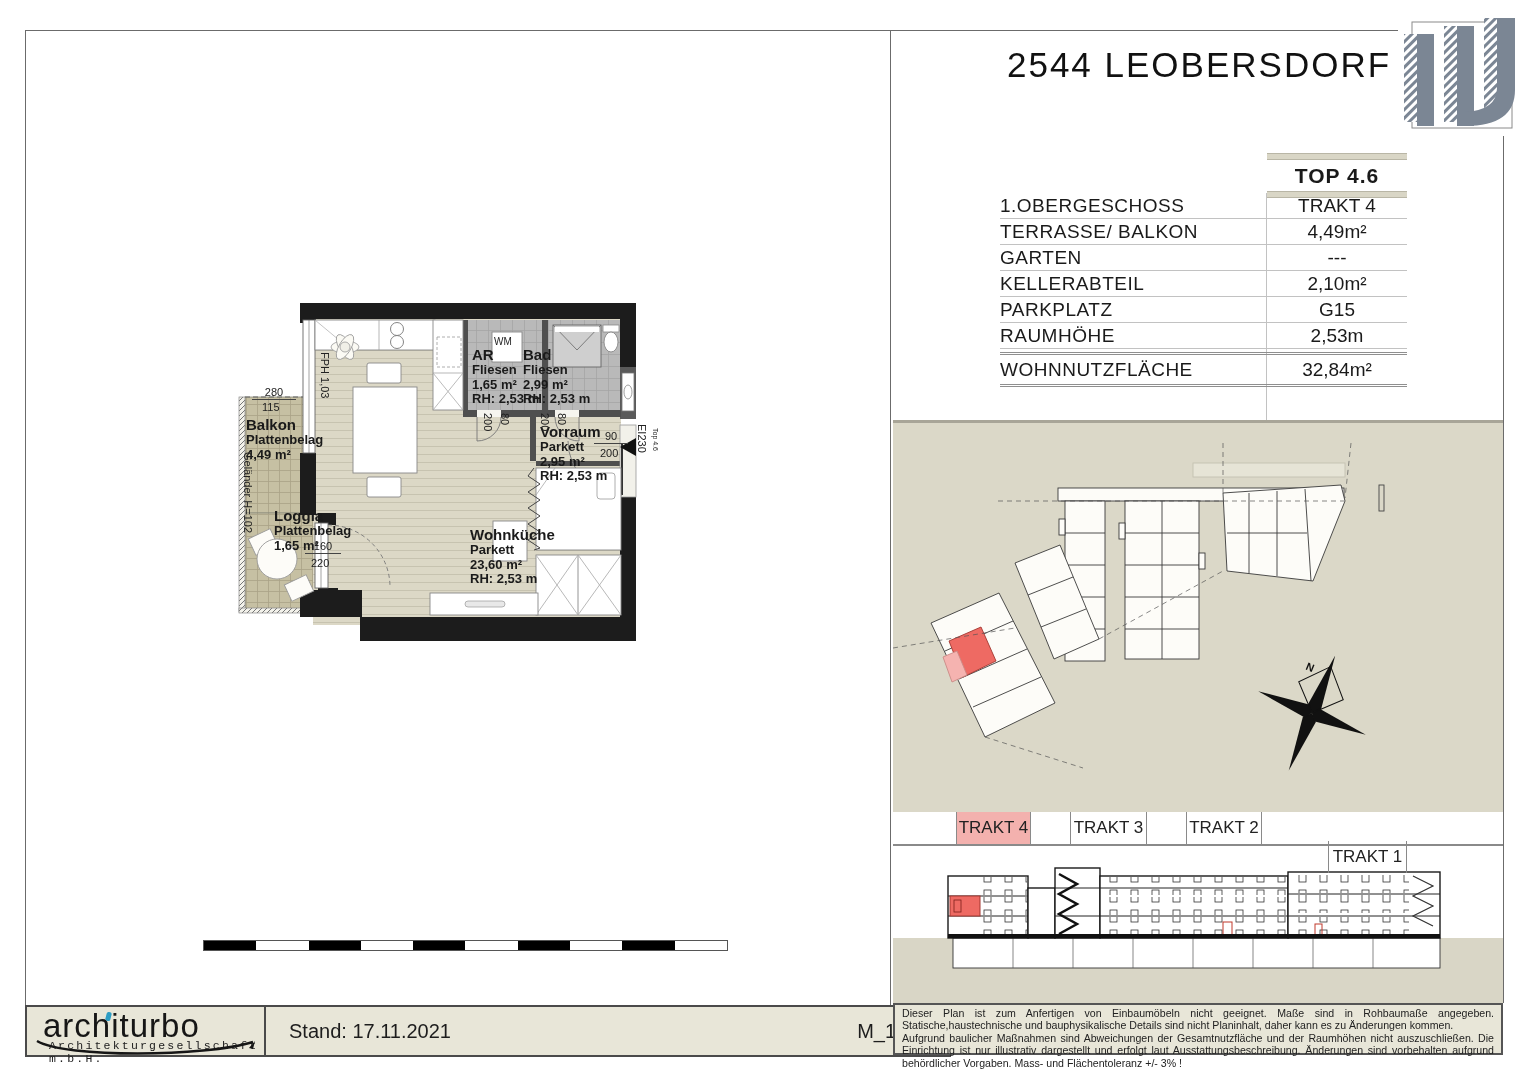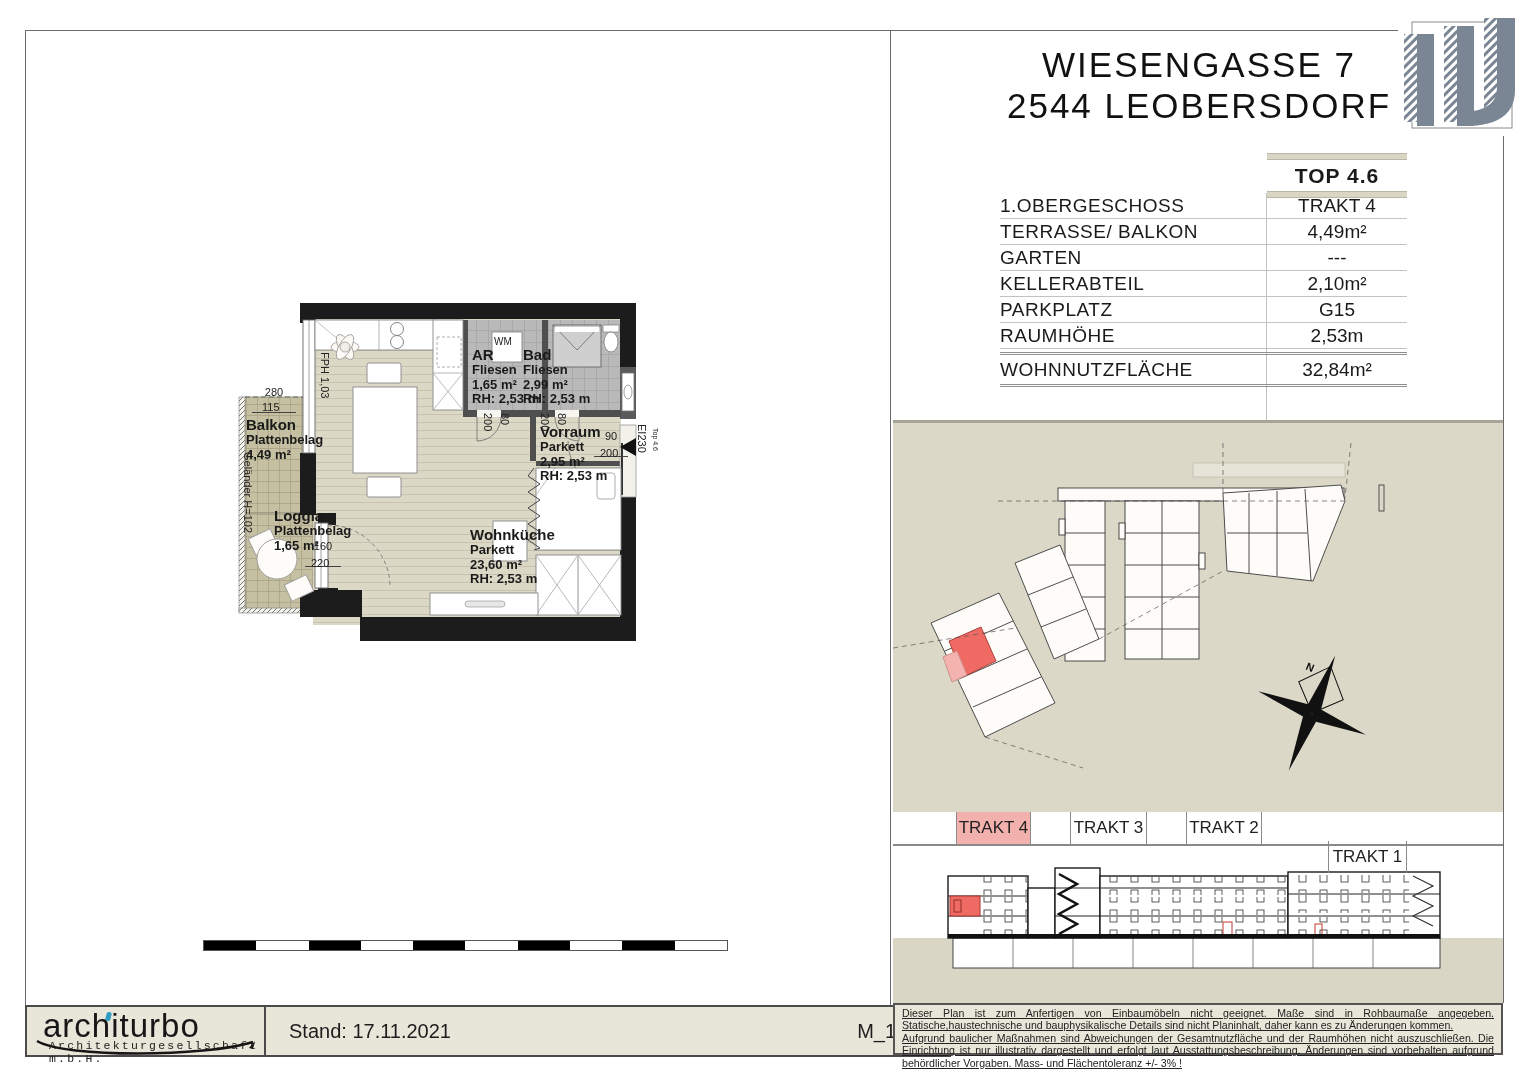--- a/index.html
+++ b/index.html
@@ -27,21 +27,21 @@
   .utotal .val{width:140px;text-align:center;}
   .uvdiv{position:absolute;left:266px;top:40px;width:1px;height:248px;background:#c2c2c2;}
 
   
   .room-label{position:absolute;line-height:15px;z-index:5;}
   .room-label .rn{font-weight:bold;font-size:15px;line-height:16px;}
   .room-label .rd{font-size:13px;line-height:14.5px;font-weight:bold;}
   .dim{position:absolute;font-size:11px;line-height:12px;color:#222;z-index:5;white-space:nowrap;}
   .dim.rot{transform:rotate(90deg);transform-origin:left top;}
   .dim.tiny{font-size:7px;}
-  .dim.underline{border-bottom:1px solid #444;padding-bottom:14px;}
+  .dim.underline{border-bottom:1px solid #444;padding-bottom:1px;}
 
   
   .scalebar{position:absolute;left:203px;top:940px;width:525px;height:11px;display:flex;
             border:1px solid #555;box-sizing:border-box;z-index:5;}
   .scalebar div{flex:1;}
   .sb-b{background:#000;} .sb-w{background:#fff;}
 
   
   .trakt-row{position:absolute;left:893px;top:812px;width:610px;height:34px;background:#fff;
              border-bottom:2px solid #8a8a8a;box-sizing:border-box;z-index:4;}
@@ -62,21 +62,21 @@
   .logo-sub{position:absolute;left:22px;top:32px;font-size:11.5px;letter-spacing:2.2px;color:#222;
             font-family:"Liberation Mono", monospace;}
   .logo-tick{position:absolute;left:79px;top:5px;width:5px;height:9px;background:#2d9dc4;
              transform:rotate(14deg);border-radius:2px;}
   .stand{position:absolute;left:262px;top:13px;font-size:20px;color:#1d1d1d;}
   .mscale{position:absolute;right:14px;top:13px;font-size:20px;color:#1d1d1d;}
 
   .disclaimer{position:absolute;left:893px;top:1003px;width:610px;height:52px;background:#e8e6d8;
               border:2px solid #555;box-sizing:border-box;padding:2px 7px;
               font-size:10.6px;line-height:12.4px;text-align:justify;color:#222;}
-  .disclaimer p{margin:0;text-decoration:underline;}
+  .disclaimer p{margin:0;}
 
   .wlogo{position:absolute;left:1398px;top:12px;width:122px;height:124px;background:#fff;z-index:6;}
   svg{display:block;}
 </style>
 </head>
 <body>
 
 <div class="page">
 
   <div class="hline" style="left:25px;top:30px;width:1478px;"></div>
@@ -292,21 +292,20 @@
       <div class="sb-w"></div>
     <div class="sb-b"></div>
       <div class="sb-w"></div>
     <div class="sb-b"></div>
       <div class="sb-w"></div>
     <div class="sb-b"></div>
       <div class="sb-w"></div>
   </div>
 
   <div class="title">
-    <div>WIESENGASSE 7</div>
     <div>2544 LEOBERSDORF</div>
   </div>
 
   <div class="wlogo">
     <svg width="122" height="124" viewBox="0 0 122 124">
       <defs>
         <pattern id="whatch" width="6" height="6" patternUnits="userSpaceOnUse" patternTransform="rotate(45)">
           <rect width="6" height="6" fill="#fff"></rect>
           <rect width="3" height="6" fill="#7b8694"></rect>
         </pattern>

